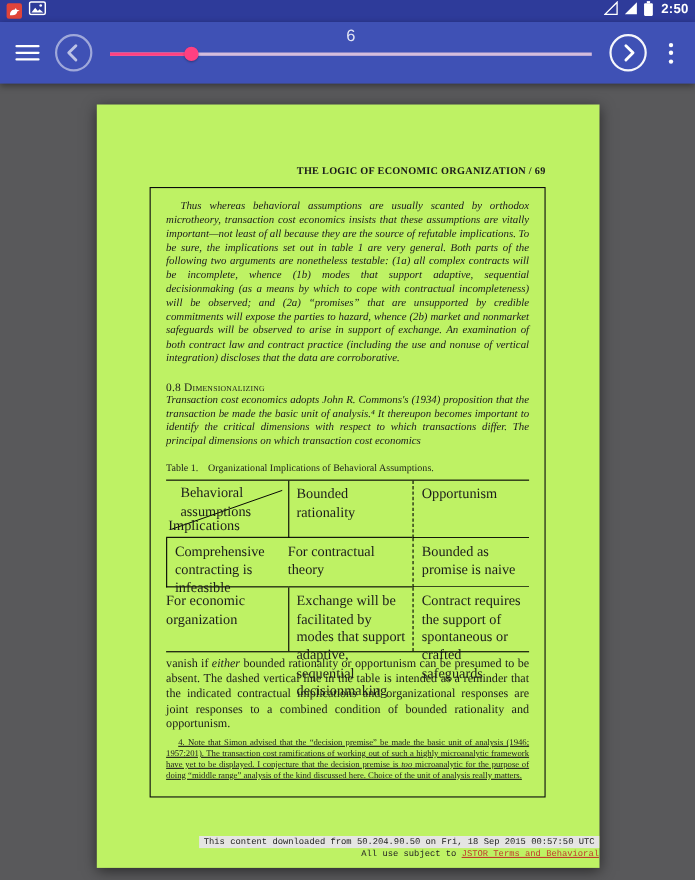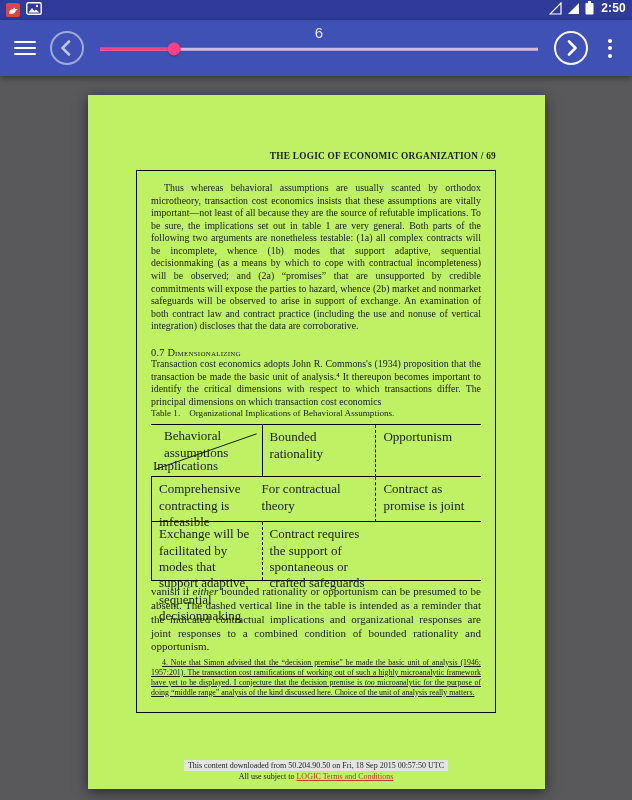--- a/index.html
+++ b/index.html
@@ -28,45 +28,45 @@
   .overflow-dots{margin-left:12px;width:20px;display:flex;flex-direction:column;align-items:center;gap:3.5px;cursor:pointer;padding:4px 0;}
   .overflow-dots i{width:4px;height:4px;border-radius:50%;background:#fff;}
 
   
   .content{position:absolute;top:76px;left:0;right:0;bottom:0;display:flex;justify-content:center;overflow:hidden;}
   .doc-page{width:457px;height:694px;margin-top:19px;background:#bef264;box-shadow:0 3px 12px rgba(0,0,0,.55);position:relative;overflow:hidden;font-family:"Liberation Serif",serif;color:#1b1b1b;}
 
   .running-head{width:360px;margin:55px auto 0;text-align:right;font-size:9.3px;font-weight:bold;letter-spacing:.25px;line-height:12px;}
   .scan{width:360px;margin:8px auto 0;border:1.6px solid #0a0a0a;box-sizing:border-box;padding:11px 14px 14px;}
 
-  .para{font-size:9.9px;line-height:1.27;text-align:justify;}
+  .para{font-size:9.9px;line-height:1.27;text-align:justify;font-style:italic;}
   .para-indent{text-indent:13px;}
   .section-heading{margin-top:14px;font-size:10.4px;font-variant:small-caps;letter-spacing:.2px;}
   .para2{margin-top:8px;}
 
-  .caption{font-size:9.1px;}
+  .caption{margin-top:12px;font-size:9.1px;}
   .caption .cap-label{margin-right:9px;}
 
   .dtable{margin-top:6px;border-top:1.4px solid #000;border-bottom:1.4px solid #000;display:grid;grid-template-columns:33.5% 34.5% 32%;font-size:13px;line-height:1.26;}
   .cell{box-sizing:border-box;padding:4px 5px 3px 0;}
   .th{height:52px;border-bottom:1.1px solid #000;}
   .r1{height:45px;border-bottom:1.1px solid #000;}
   .r2{height:58px;}
   .vs{border-left:1.1px solid #000;padding-left:7px;}
   .vd{border-left:1.1px dashed #000;padding-left:7px;}
   .lab{padding-right:28px;}
   .corner{position:relative;padding:0;}
   .corner svg{position:absolute;left:0;top:0;width:100%;height:100%;}
   .corner .ct{position:absolute;top:3px;left:13px;width:62px;}
   .corner .cb{position:absolute;bottom:2px;left:2px;}
 
   .note{margin-top:4px;font-size:11px;line-height:1.25;text-align:justify;}
   .footnote{margin-top:4px;font-size:7.9px;line-height:1.25;text-align:justify;text-indent:11px;text-decoration:underline;}
 
-  .jstor{position:absolute;left:0;right:0;bottom:6px;text-align:center;font-size:8px;line-height:1.45;color:#222;}
+  .jstor{position:absolute;left:0;right:0;bottom:6px;text-align:right;font-size:8px;line-height:1.45;color:#222;font-family:Liberation Mono, monospace;}
   .jstor .l1{display:inline-block;background:#e5e5e3;padding:0 4px;}
   .jstor a{color:#c03b2a;text-decoration:underline;cursor:pointer;}
 </style>
 </head>
 <body>
 
 <div class="screen">
 
   <div class="status-bar">
     <div class="sb-left">
@@ -139,52 +139,53 @@
   </div>
 
   <div class="content">
     <div class="doc-page">
 
       <div class="running-head">THE LOGIC OF ECONOMIC ORGANIZATION / 69</div>
 
       <div class="scan">
         <p class="para para-indent" style="margin:0;">Thus whereas behavioral assumptions are usually scanted by orthodox microtheory, transaction cost economics insists that these assumptions are vitally important—not least of all because they are the source of refutable implications. To be sure, the implications set out in table 1 are very general. Both parts of the following two arguments are nonetheless testable: (1a) all complex contracts will be incomplete, whence (1b) modes that support adaptive, sequential decisionmaking (as a means by which to cope with contractual incompleteness) will be observed; and (2a) “promises” that are unsupported by credible commitments will expose the parties to hazard, whence (2b) market and nonmarket safeguards will be observed to arise in support of exchange. An examination of both contract law and contract practice (including the use and nonuse of vertical integration) discloses that the data are corroborative.</p>
 
-        <div class="section-heading">0.7 Dimensionalizing</div>
+        <div class="section-heading">0.8 Dimensionalizing</div>
 
         <p class="para para2" style="margin:0;">Transaction cost economics adopts John R. Commons's (1934) proposition that the transaction be made the basic unit of analysis.⁴ It thereupon becomes important to identify the critical dimensions with respect to which transactions differ. The principal dimensions on which transaction cost economics</p>
 
         <div class="caption">
           <span class="cap-label">Table 1.</span><span>Organizational Implications of Behavioral Assumptions.</span>
         </div>
 
         <div class="dtable">
           <div class="cell th corner">
             <svg viewBox="0 0 111 52" preserveAspectRatio="none">
               <line x1="5" y1="45" x2="106" y2="9" stroke="#000" stroke-width="0.9"></line>
             </svg>
             <span class="ct">Behavioral assumptions</span>
             <span class="cb">Implications</span>
           </div>
           <div class="cell th vs">Bounded rationality</div>
           <div class="cell th vd">Opportunism</div>
 
           <div class="cell r1 vs">Comprehensive contracting is infeasible</div>
           <div class="cell r1 lab">For contractual theory</div>
-          <div class="cell r1 vd">Contract as promise is joint</div>
+          <div class="cell r1 vd">Bounded as promise is naive</div>
 
+          <div class="cell r2 lab">For economic organization</div>
           <div class="cell r2 vs">Exchange will be facilitated by modes that support adaptive, sequential decisionmaking</div>
           <div class="cell r2 vd">Contract requires the support of spontaneous or crafted safeguards</div>
         </div>
 
         <p class="note" style="margin:4px 0 0;"><span>vanish if </span><i>either</i><span> bounded rationality or opportunism can be presumed to be absent. The dashed vertical line in the table is intended as a reminder that the indicated contractual implications and organizational responses are joint responses to a combined condition of bounded rationality and opportunism.</span></p>
 
         <p class="footnote" style="margin:4px 0 0;"><span>4. Note that Simon advised that the “decision premise” be made the basic unit of analysis (1946; 1957:201). The transaction cost ramifications of working out of such a highly microanalytic framework have yet to be displayed. I conjecture that the decision premise is </span><i>too</i><span> microanalytic for the purpose of doing “middle range” analysis of the kind discussed here. Choice of the unit of analysis really matters.</span></p>
       </div>
 
       <div class="jstor">
         <span class="l1">This content downloaded from 50.204.90.50 on Fri, 18 Sep 2015 00:57:50 UTC</span><br>
-        <span><span>All use subject to </span><a>LOGIC Terms and Conditions</a></span>
+        <span><span>All use subject to </span><a>JSTOR Terms and Behavioral</a></span>
       </div>
 
     </div>
   </div>
 </div>
 
 </body></html>

